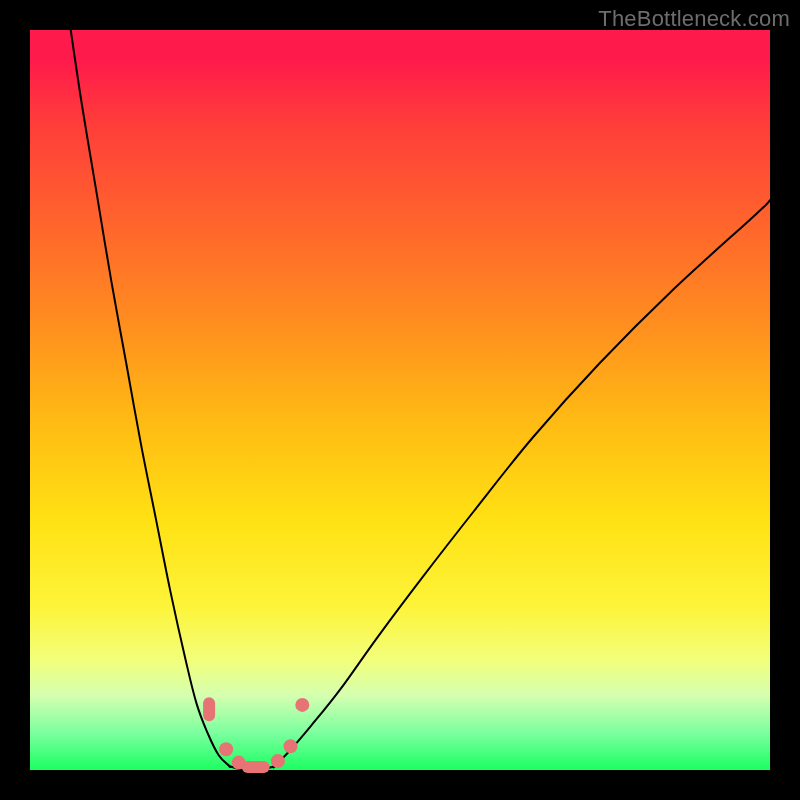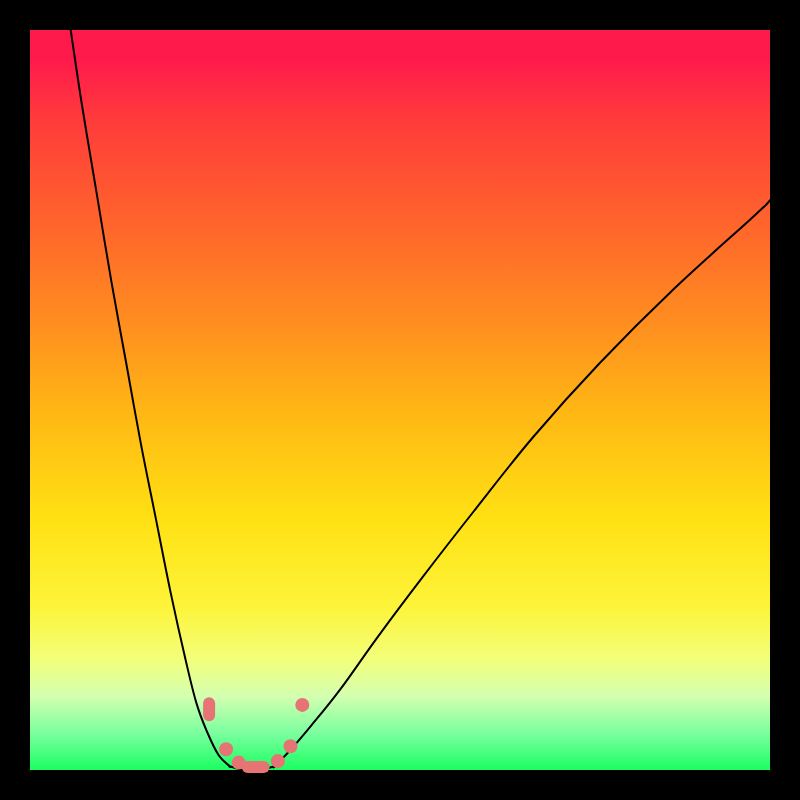--- a/index.html
+++ b/index.html
@@ -68,20 +68,21 @@
     stroke: none;
   }
   .dp-round { }
   .dp-pill { rx: 6; ry: 6; }
 </style>
 </head>
 <body>
 
 <div class="frame">
 
+  <div class="attribution">TheBottleneck.com</div>
 
   <div class="plot-area">
     <svg class="curve-layer" viewBox="0 0 740 740" preserveAspectRatio="none">
       <path id="curve-path" class="curve-path" d="M 40.70 0.00 C 42.74 13.57, 47.05 44.15, 51.80 74.00 C 56.55 103.85, 61.17 130.24, 66.60 162.80 C 72.03 195.36, 75.97 220.40, 81.40 251.60 C 86.83 282.80, 90.77 303.15, 96.20 333.00 C 101.63 362.85, 105.57 385.91, 111.00 414.40 C 116.43 442.89, 120.37 461.27, 125.80 488.40 C 131.23 515.53, 135.17 536.62, 140.60 562.40 C 146.03 588.18, 150.65 608.65, 155.40 629.00 C 160.15 649.35, 162.43 659.83, 166.50 673.40 C 170.57 686.97, 173.53 693.50, 177.60 703.00 C 181.67 712.50, 184.63 719.10, 188.70 725.20 C 192.77 731.31, 197.77 734.26, 199.80 736.30 C 201.84 738.33, 197.77 735.76, 199.80 736.30 C 201.84 736.84, 206.83 738.58, 210.90 739.26 C 214.97 739.94, 217.93 740.00, 222.00 740.00 C 226.07 740.00, 229.03 739.94, 233.10 739.26 C 237.17 738.58, 242.17 736.84, 244.20 736.30 C 246.24 735.76, 241.49 739.01, 244.20 736.30 C 246.91 733.59, 252.22 728.96, 259.00 721.50 C 265.78 714.04, 271.70 707.13, 281.20 695.60 C 290.70 684.07, 298.59 674.88, 310.80 658.60 C 323.01 642.32, 332.88 627.15, 347.80 606.80 C 362.72 586.45, 374.56 570.66, 392.20 547.60 C 409.84 524.54, 423.65 506.78, 444.00 481.00 C 464.35 455.22, 480.14 434.13, 503.20 407.00 C 526.26 379.87, 544.02 360.13, 569.80 333.00 C 595.58 305.87, 615.31 286.13, 643.80 259.00 C 672.29 231.87, 707.56 201.28, 725.20 185.00 C 742.84 168.72, 737.29 172.91, 740.00 170.20"></path>
       <g id="points-group">
           <rect x="173.1" y="667.3" width="12" height="24" rx="6" ry="6" class="datapoint dp-pill"></rect>
           <circle cx="196.1" cy="719.3" r="7" class="datapoint dp-round"></circle>
           <circle cx="208.7" cy="732.6" r="7" class="datapoint dp-round"></circle>
           <rect x="211.7" y="731.0" width="28" height="12" rx="6" ry="6" class="datapoint dp-pill"></rect>
           <circle cx="247.9" cy="731.1" r="7" class="datapoint dp-round"></circle>

